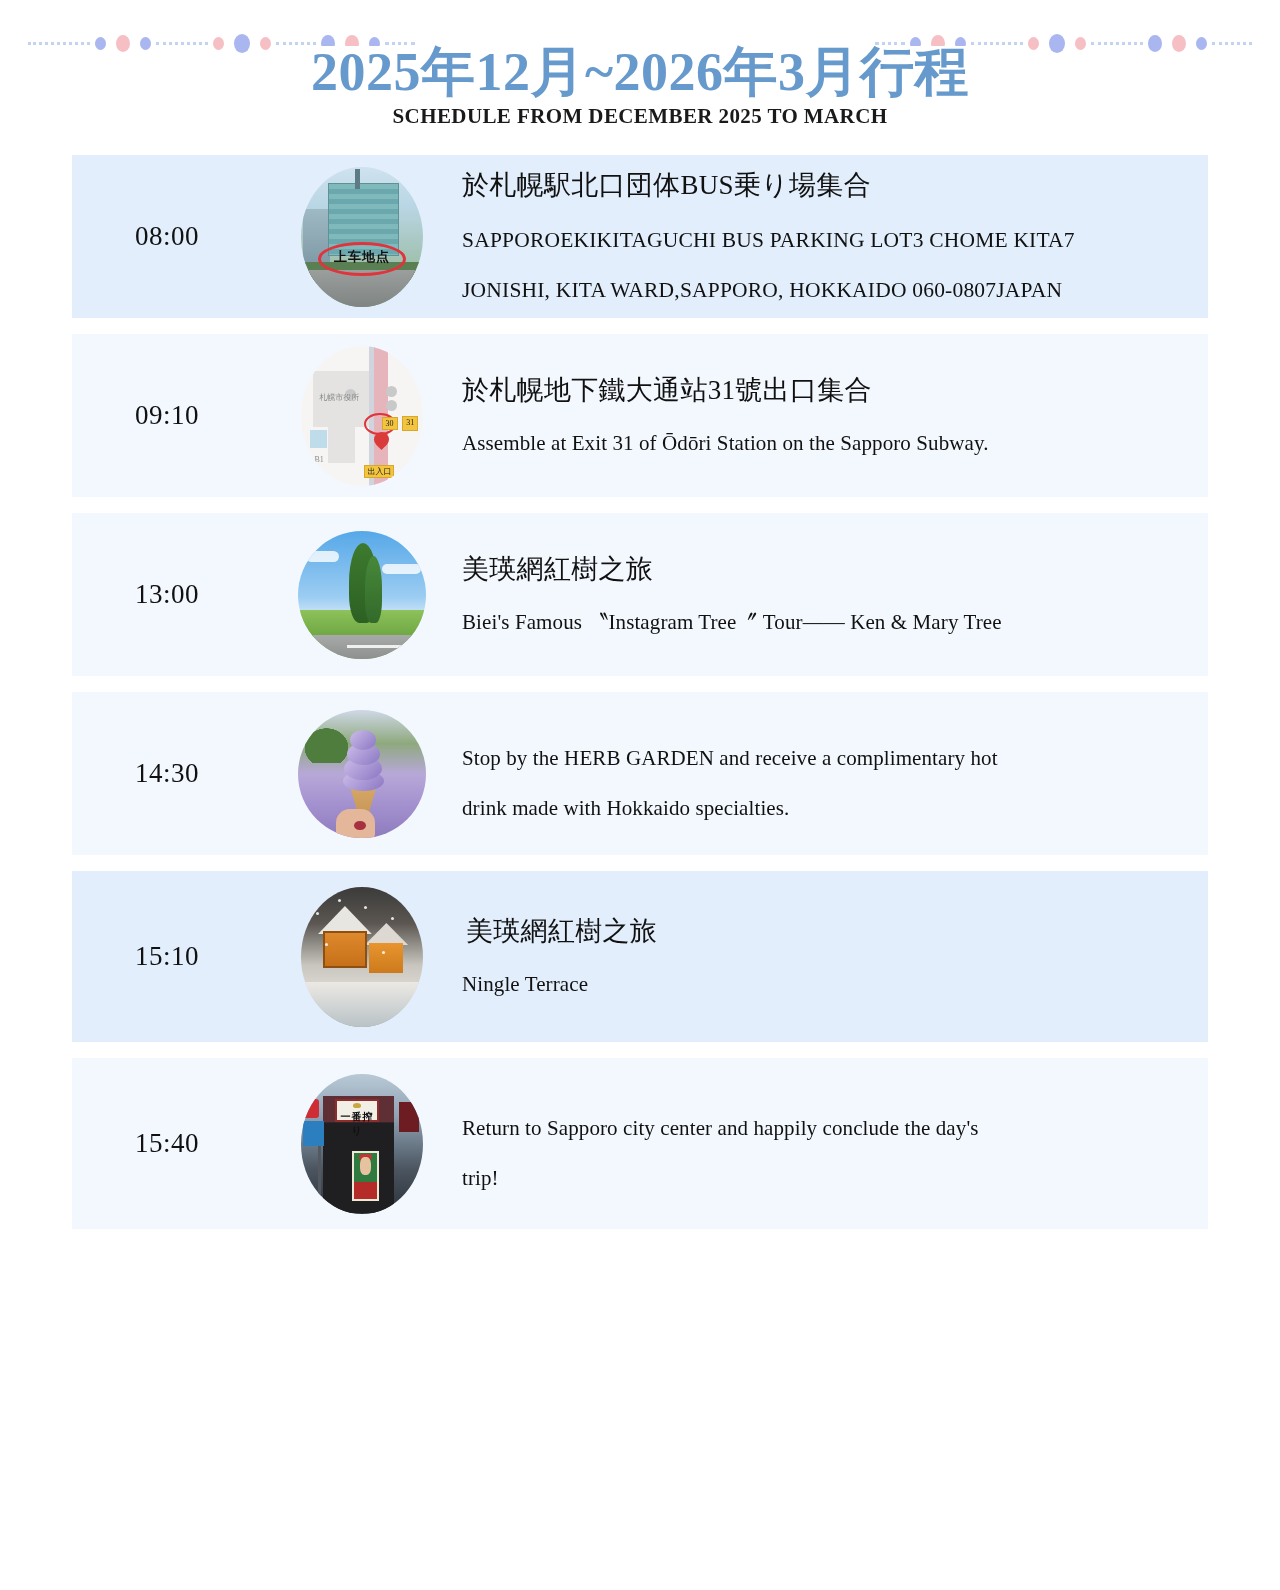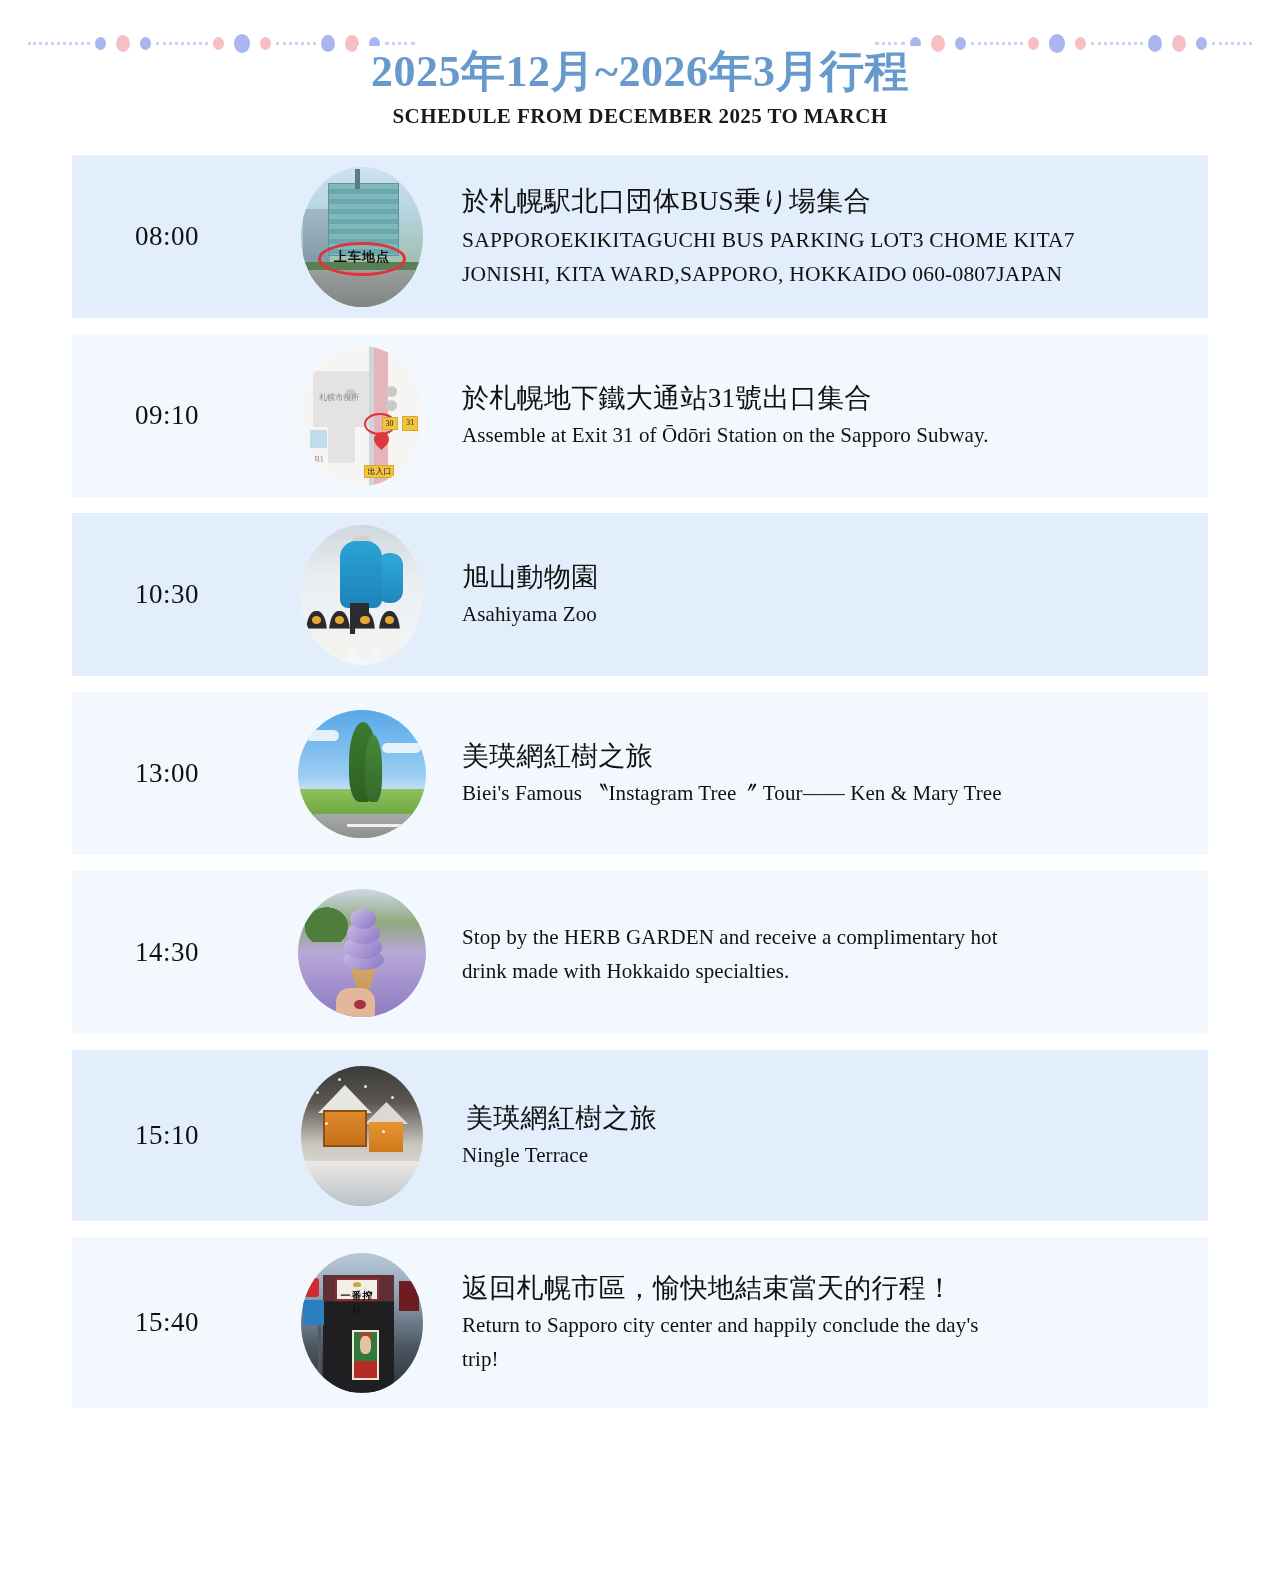--- a/index.html
+++ b/index.html
@@ -23,21 +23,21 @@
   .title-row {
     position: relative;
     height: 52px;
     display: flex;
     align-items: center;
     justify-content: center;
   }
 
   .page-title {
     color: #6699cc;
-    font-size: 44px;
+    font-size: 54px;
     font-weight: bold;
     letter-spacing: 0.5px;
     line-height: 52px;
     white-space: nowrap;
     z-index: 3;
     position: relative;
     padding: 0 14px;
     background: #ffffff;
   }
 
@@ -136,21 +136,21 @@
     font-size: 27px;
     color: #111111;
     line-height: 1.38;
     letter-spacing: 0.3px;
     font-family: "Liberation Serif", "DejaVu Serif", serif;
   }
   .line-en {
     font-size: 21px;
     color: #111111;
     line-height: 1.42;
-    margin-top: 4px;
+    margin-top: 20px;
     letter-spacing: 0.1px;
     font-family: "Liberation Serif", "DejaVu Serif", serif;
   }
   .line-en.caps { font-size: 21.5px; letter-spacing: 0.2px; }
   .line-cn.indent { padding-left: 4px; }
 
   
 
   
   .img-station { background: linear-gradient(180deg,#cfe2ef 0%,#b9d6e4 28%,#9fbfac 70%,#8a9f8e 100%); }
@@ -528,39 +528,20 @@
           <div class="tagy t3">出入口</div>
         <div class="pin"></div>
       </div>
     </div>
     <div class="text-cell">
       <div class="line-cn">於札幌地下鐵大通站31號出口集合</div>
       <div class="line-en">Assemble at Exit 31 of Ōdōri Station on the Sapporo Subway.</div>
     </div>
   </div>
 
-  <div class="row tone-a h-163">
-    <div class="time">10:30</div>
-    <div class="thumb-cell">
-      <div class="thumb tall img-zoo">
-        <div class="parka2"></div>
-          <div class="hood"></div>
-          <div class="parka"></div>
-          <div class="legs"></div>
-        <div class="peng p1"></div>
-          <div class="peng p2"></div>
-          <div class="peng p3"></div>
-          <div class="peng p4"></div>
-      </div>
-    </div>
-    <div class="text-cell">
-      <div class="line-cn">旭山動物園</div>
-      <div class="line-en">Asahiyama Zoo</div>
-    </div>
-  </div>
 
   <div class="row tone-b h-163">
     <div class="time">13:00</div>
     <div class="thumb-cell">
       <div class="thumb img-tree">
         <div class="cloud c1"></div>
           <div class="cloud c2"></div>
         <div class="field"></div>
           <div class="poplar"></div>
           <div class="poplar2"></div>
@@ -631,19 +612,18 @@
             <div class="kanji">一番搾り</div>
           </div>
         <div class="nikka">
             <div class="hat"></div>
             <div class="face"></div>
           </div>
         <div class="pole"></div>
       </div>
     </div>
     <div class="text-cell">
-      <div class="line-cn">返回札幌市區，愉快地結束當天的行程！</div>
       <div class="line-en">Return to Sapporo city center and happily conclude the day's</div>
       <div class="line-en">trip!</div>
     </div>
   </div>
 
 </div>
 
 </body></html>

